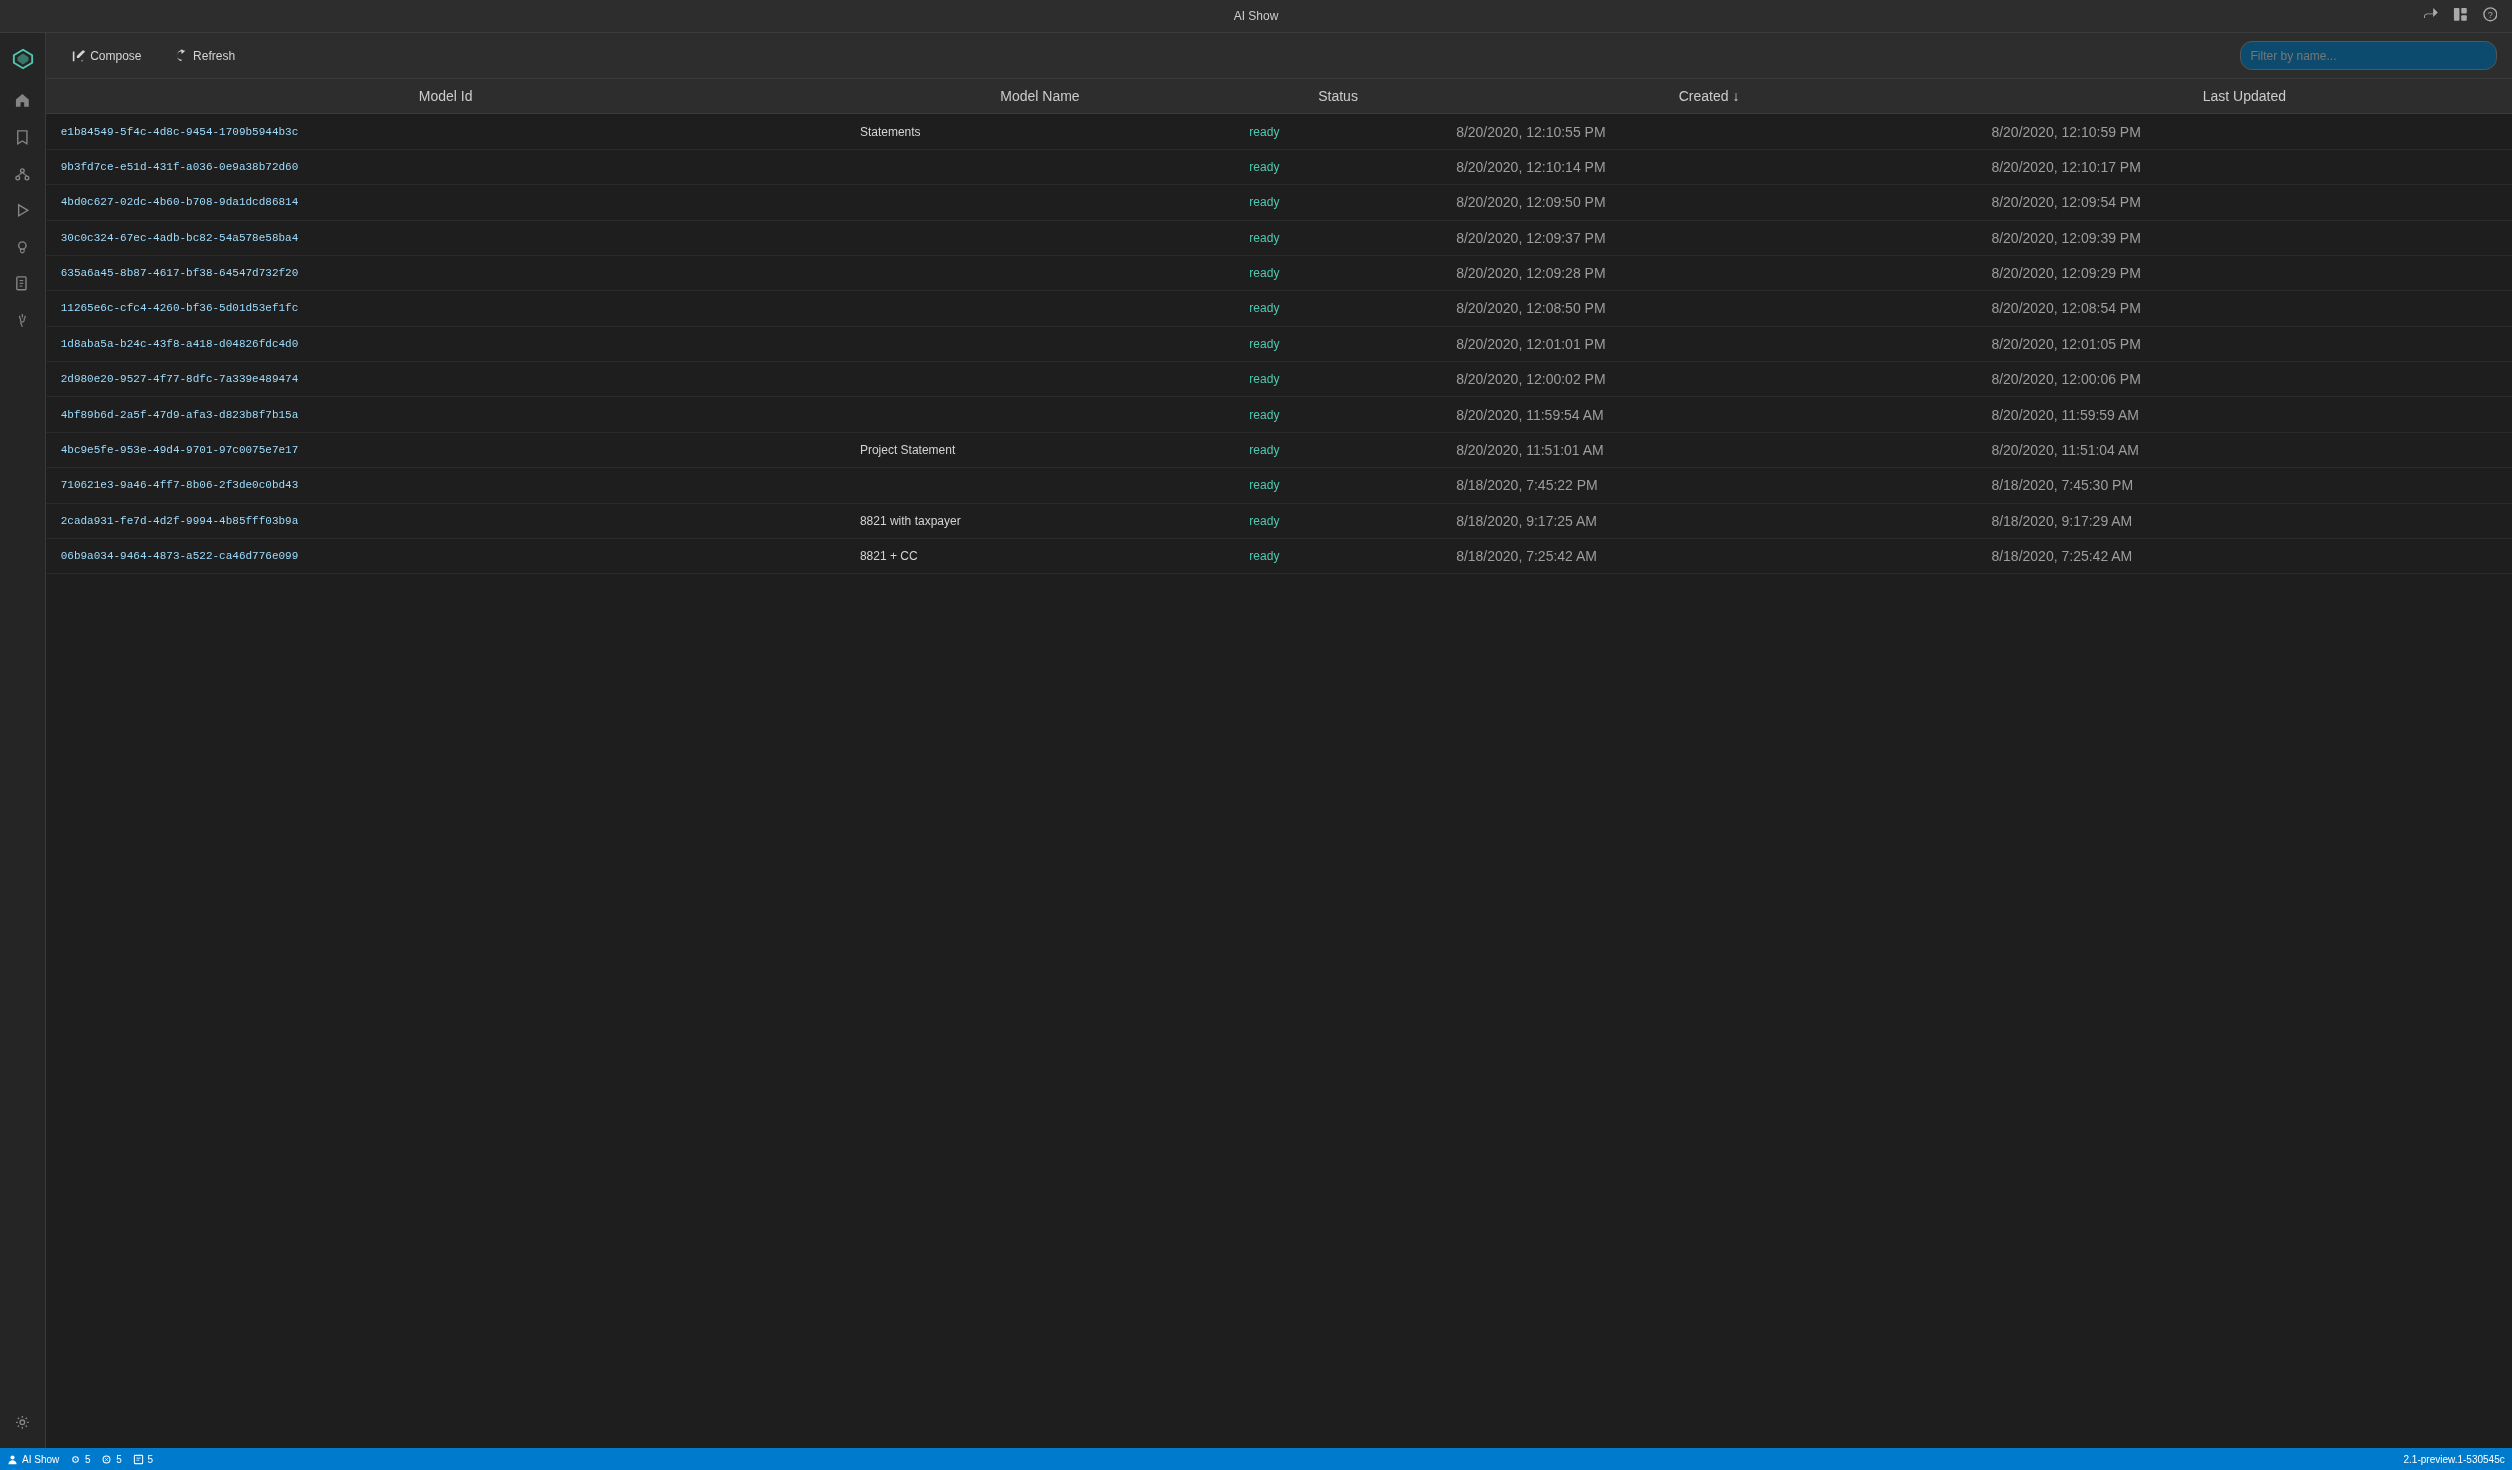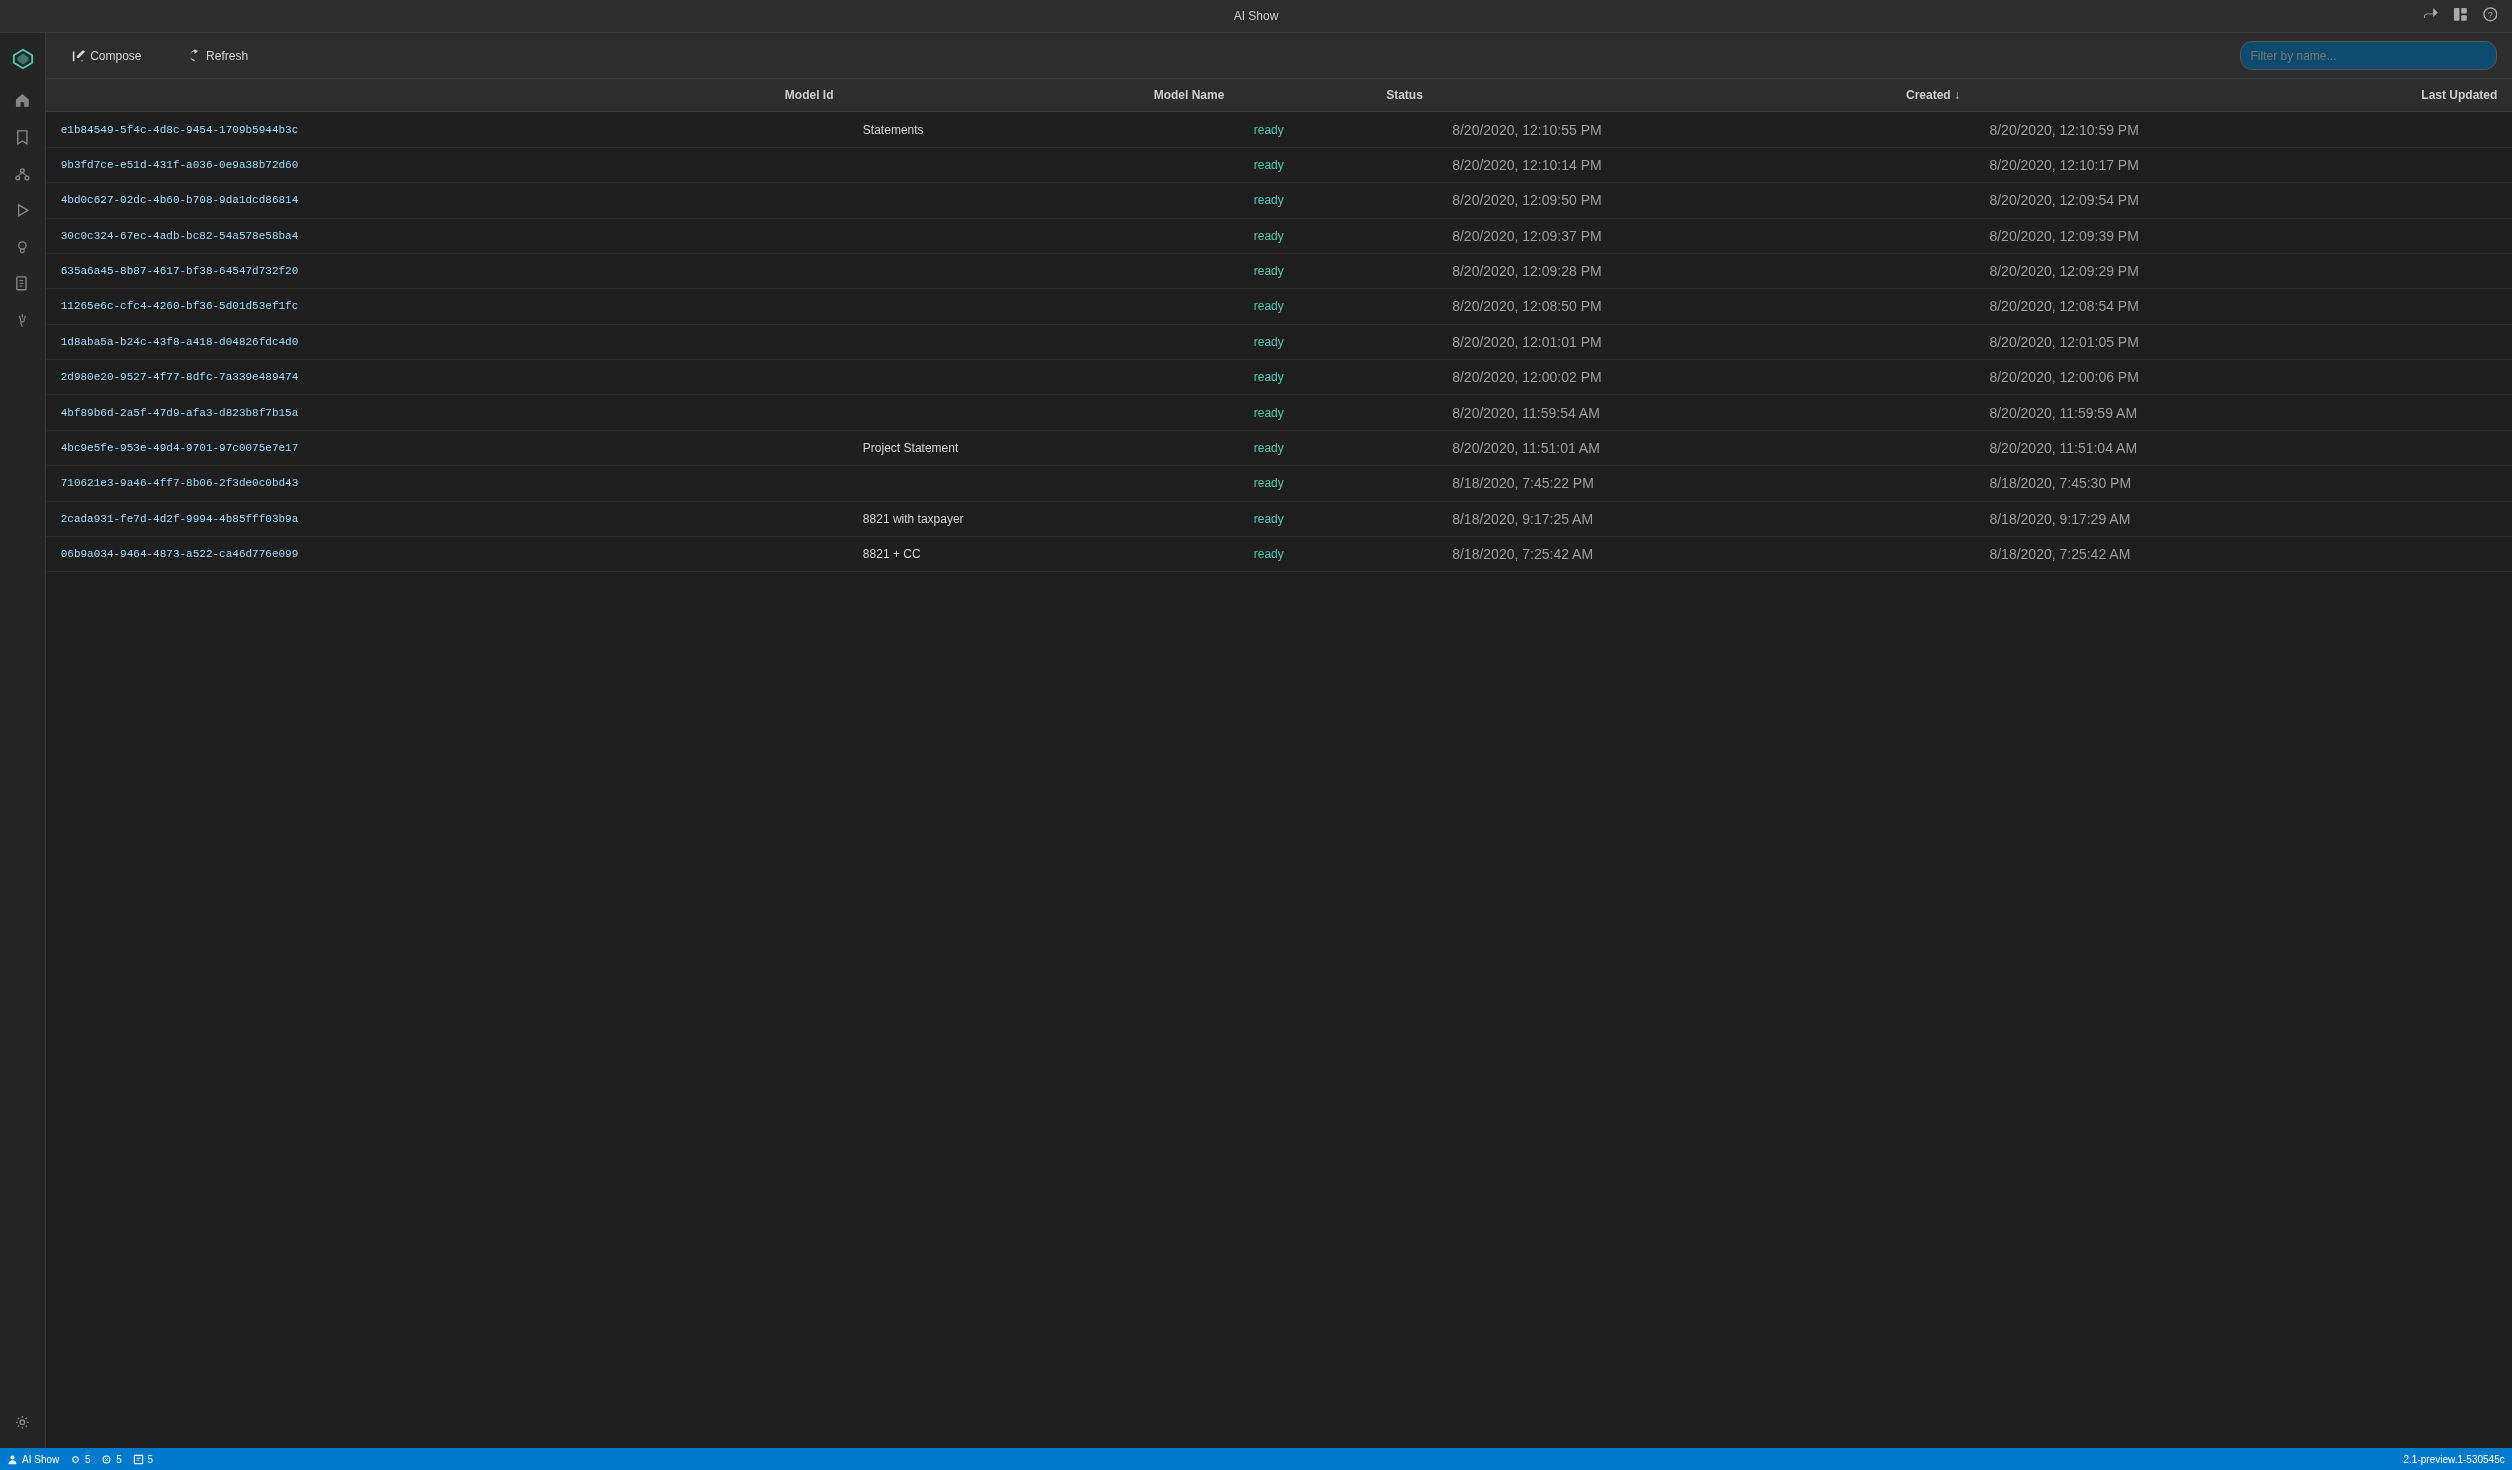--- a/index.html
+++ b/index.html
@@ -82,21 +82,21 @@
     }
     
     #toolbar {
       height: 46px;
       background: #2d2d2d;
       display: flex;
       align-items: center;
       padding: 0 14.7px;
       border-bottom: 0.9px solid #3a3a3a;
       flex-shrink: 0;
-      gap: 24px;
+      gap: 11px;
     }
     .toolbar-btn {
       display: flex;
       align-items: center;
       gap: 5.5px;
       padding: 5.5px 11px;
       background: transparent;
       border: none;
       color: #d4d4d4;
       cursor: pointer;
@@ -125,24 +125,24 @@
     table {
       width: 100%;
       border-collapse: collapse;
     }
     thead tr {
       background: #2d2d2d;
       border-bottom: 0.9px solid #3a3a3a;
     }
     thead th {
       padding: 9.2px 14.7px;
-      text-align: right;
-      font-weight: 700;
+      text-align: center;
+      font-weight: 400;
       color: #cccccc;
-      font-size: 12px;
+      font-size: 14px;
       white-space: nowrap;
     }
     thead th.sortable {
       cursor: pointer;
     }
     tbody tr {
       border-bottom: 0.9px solid #2a2a2a;
       cursor: pointer;
     }
     tbody td {

